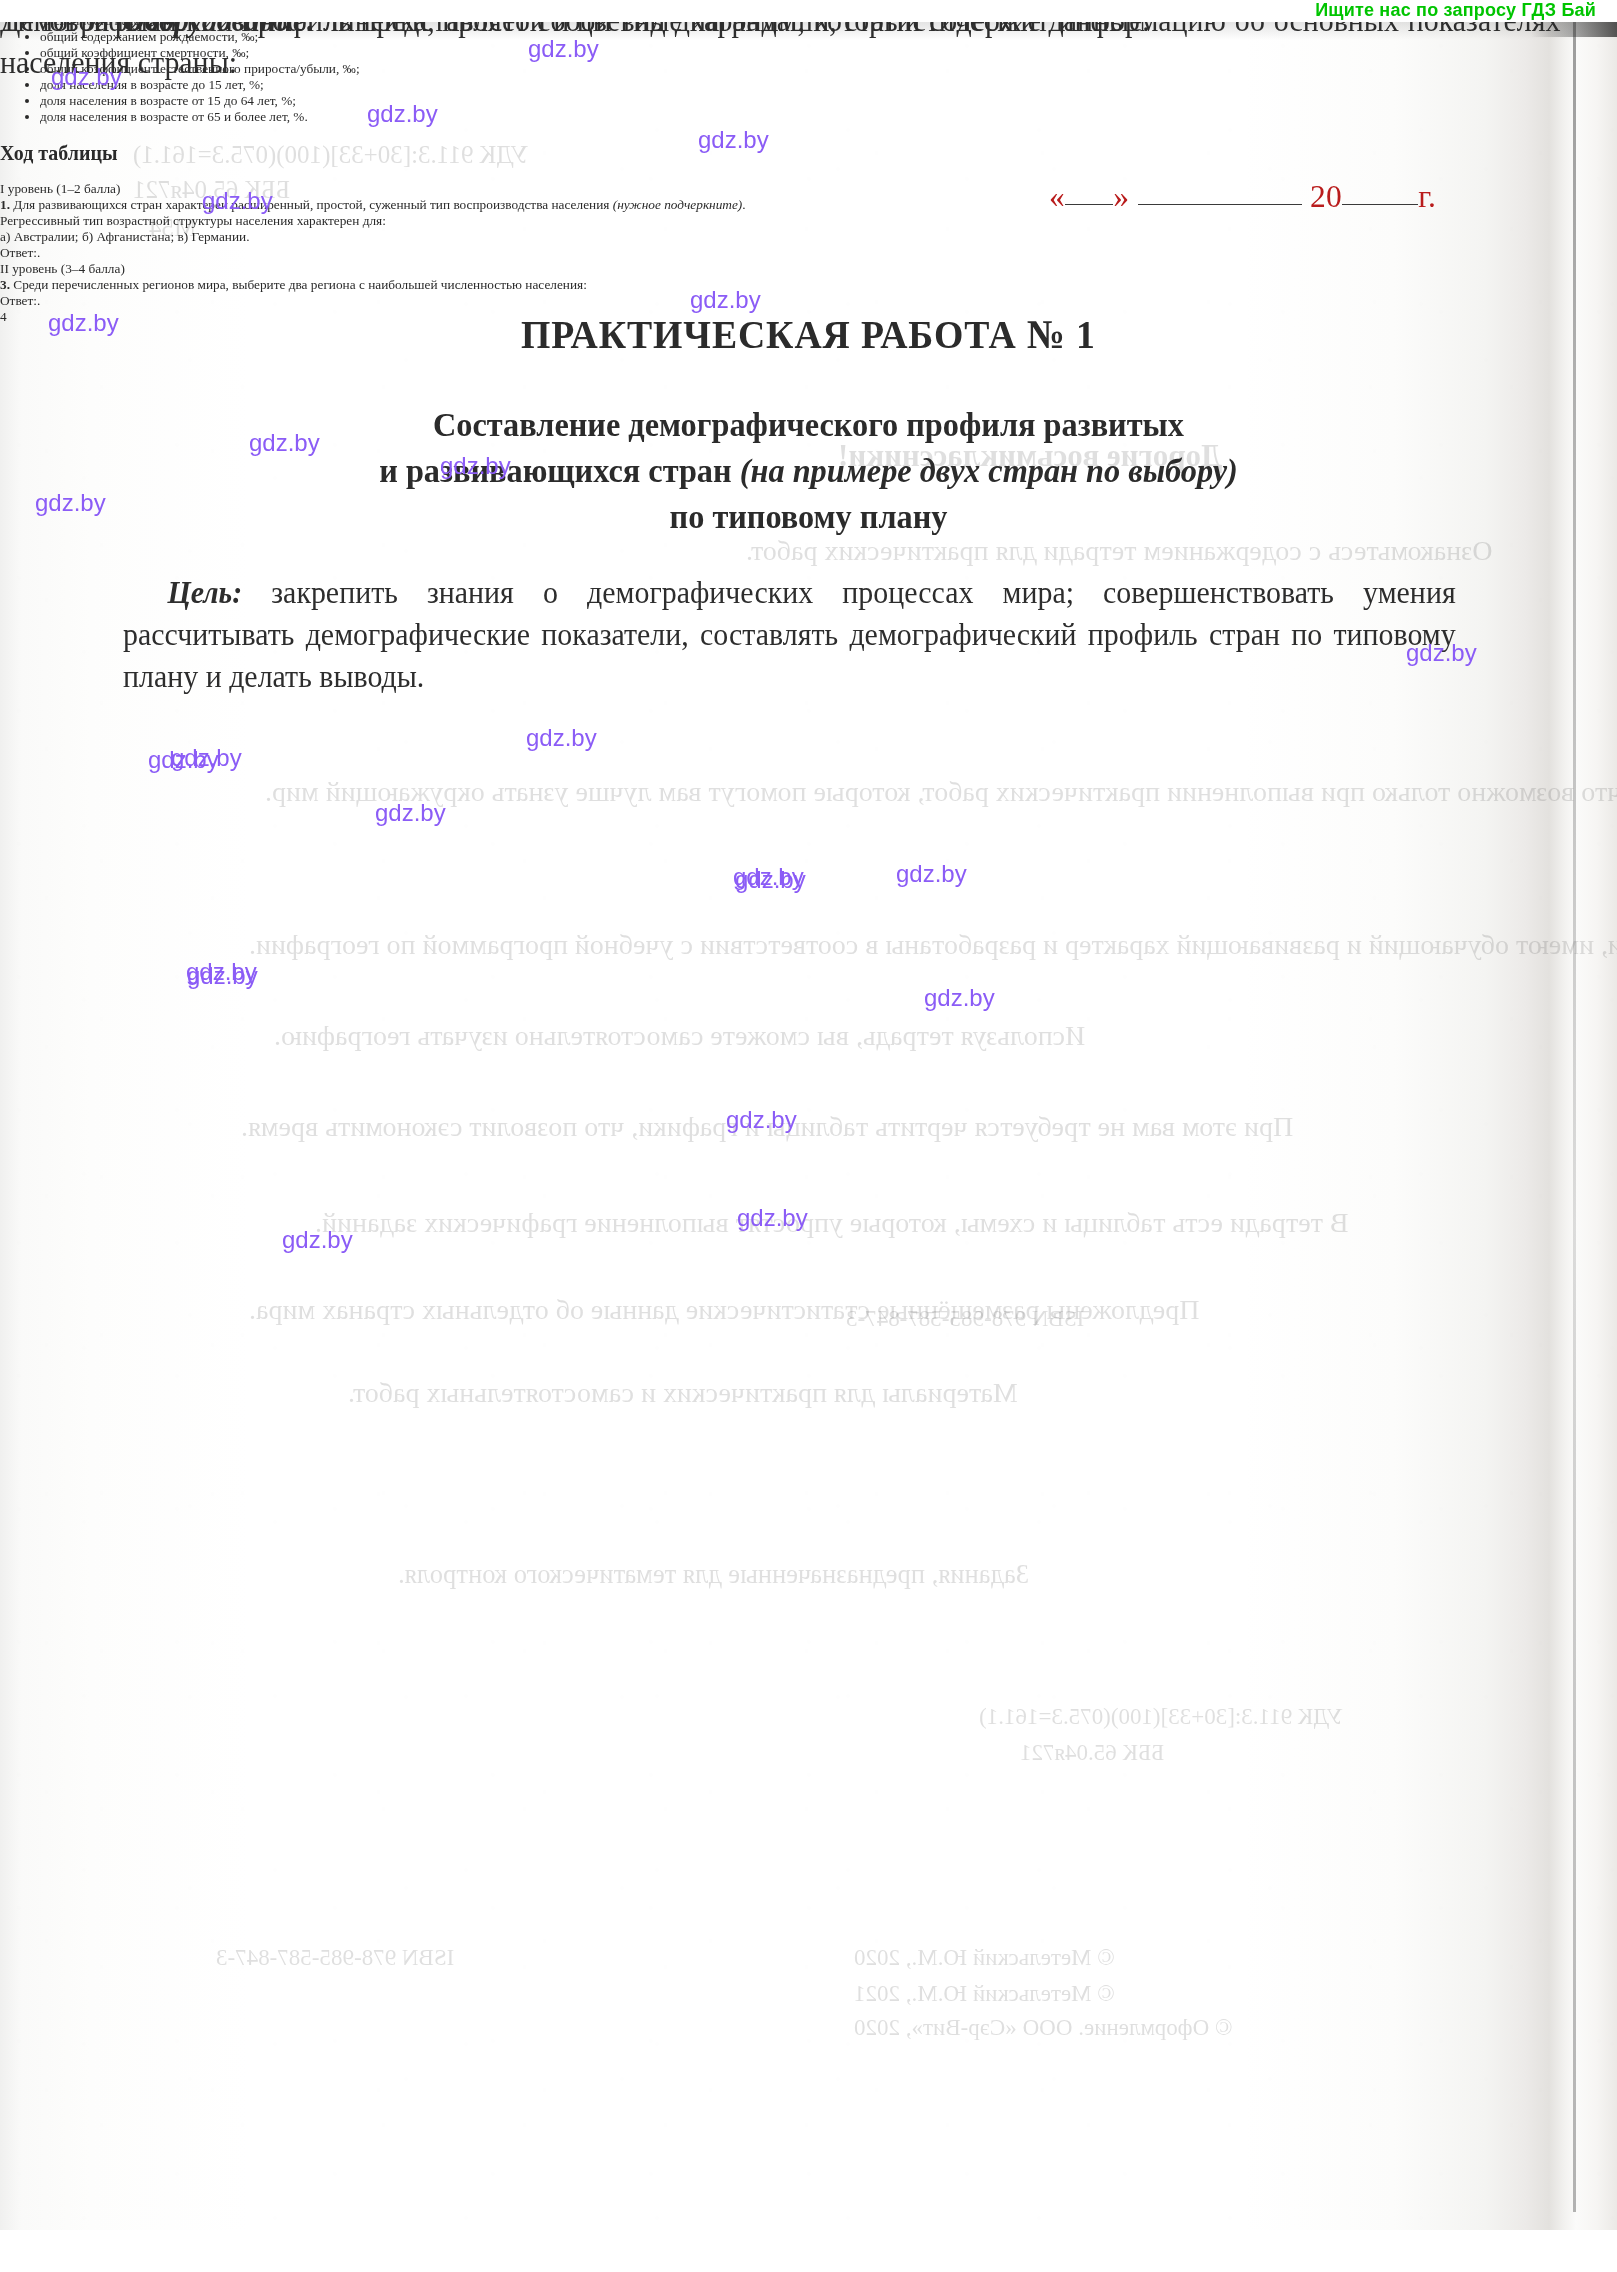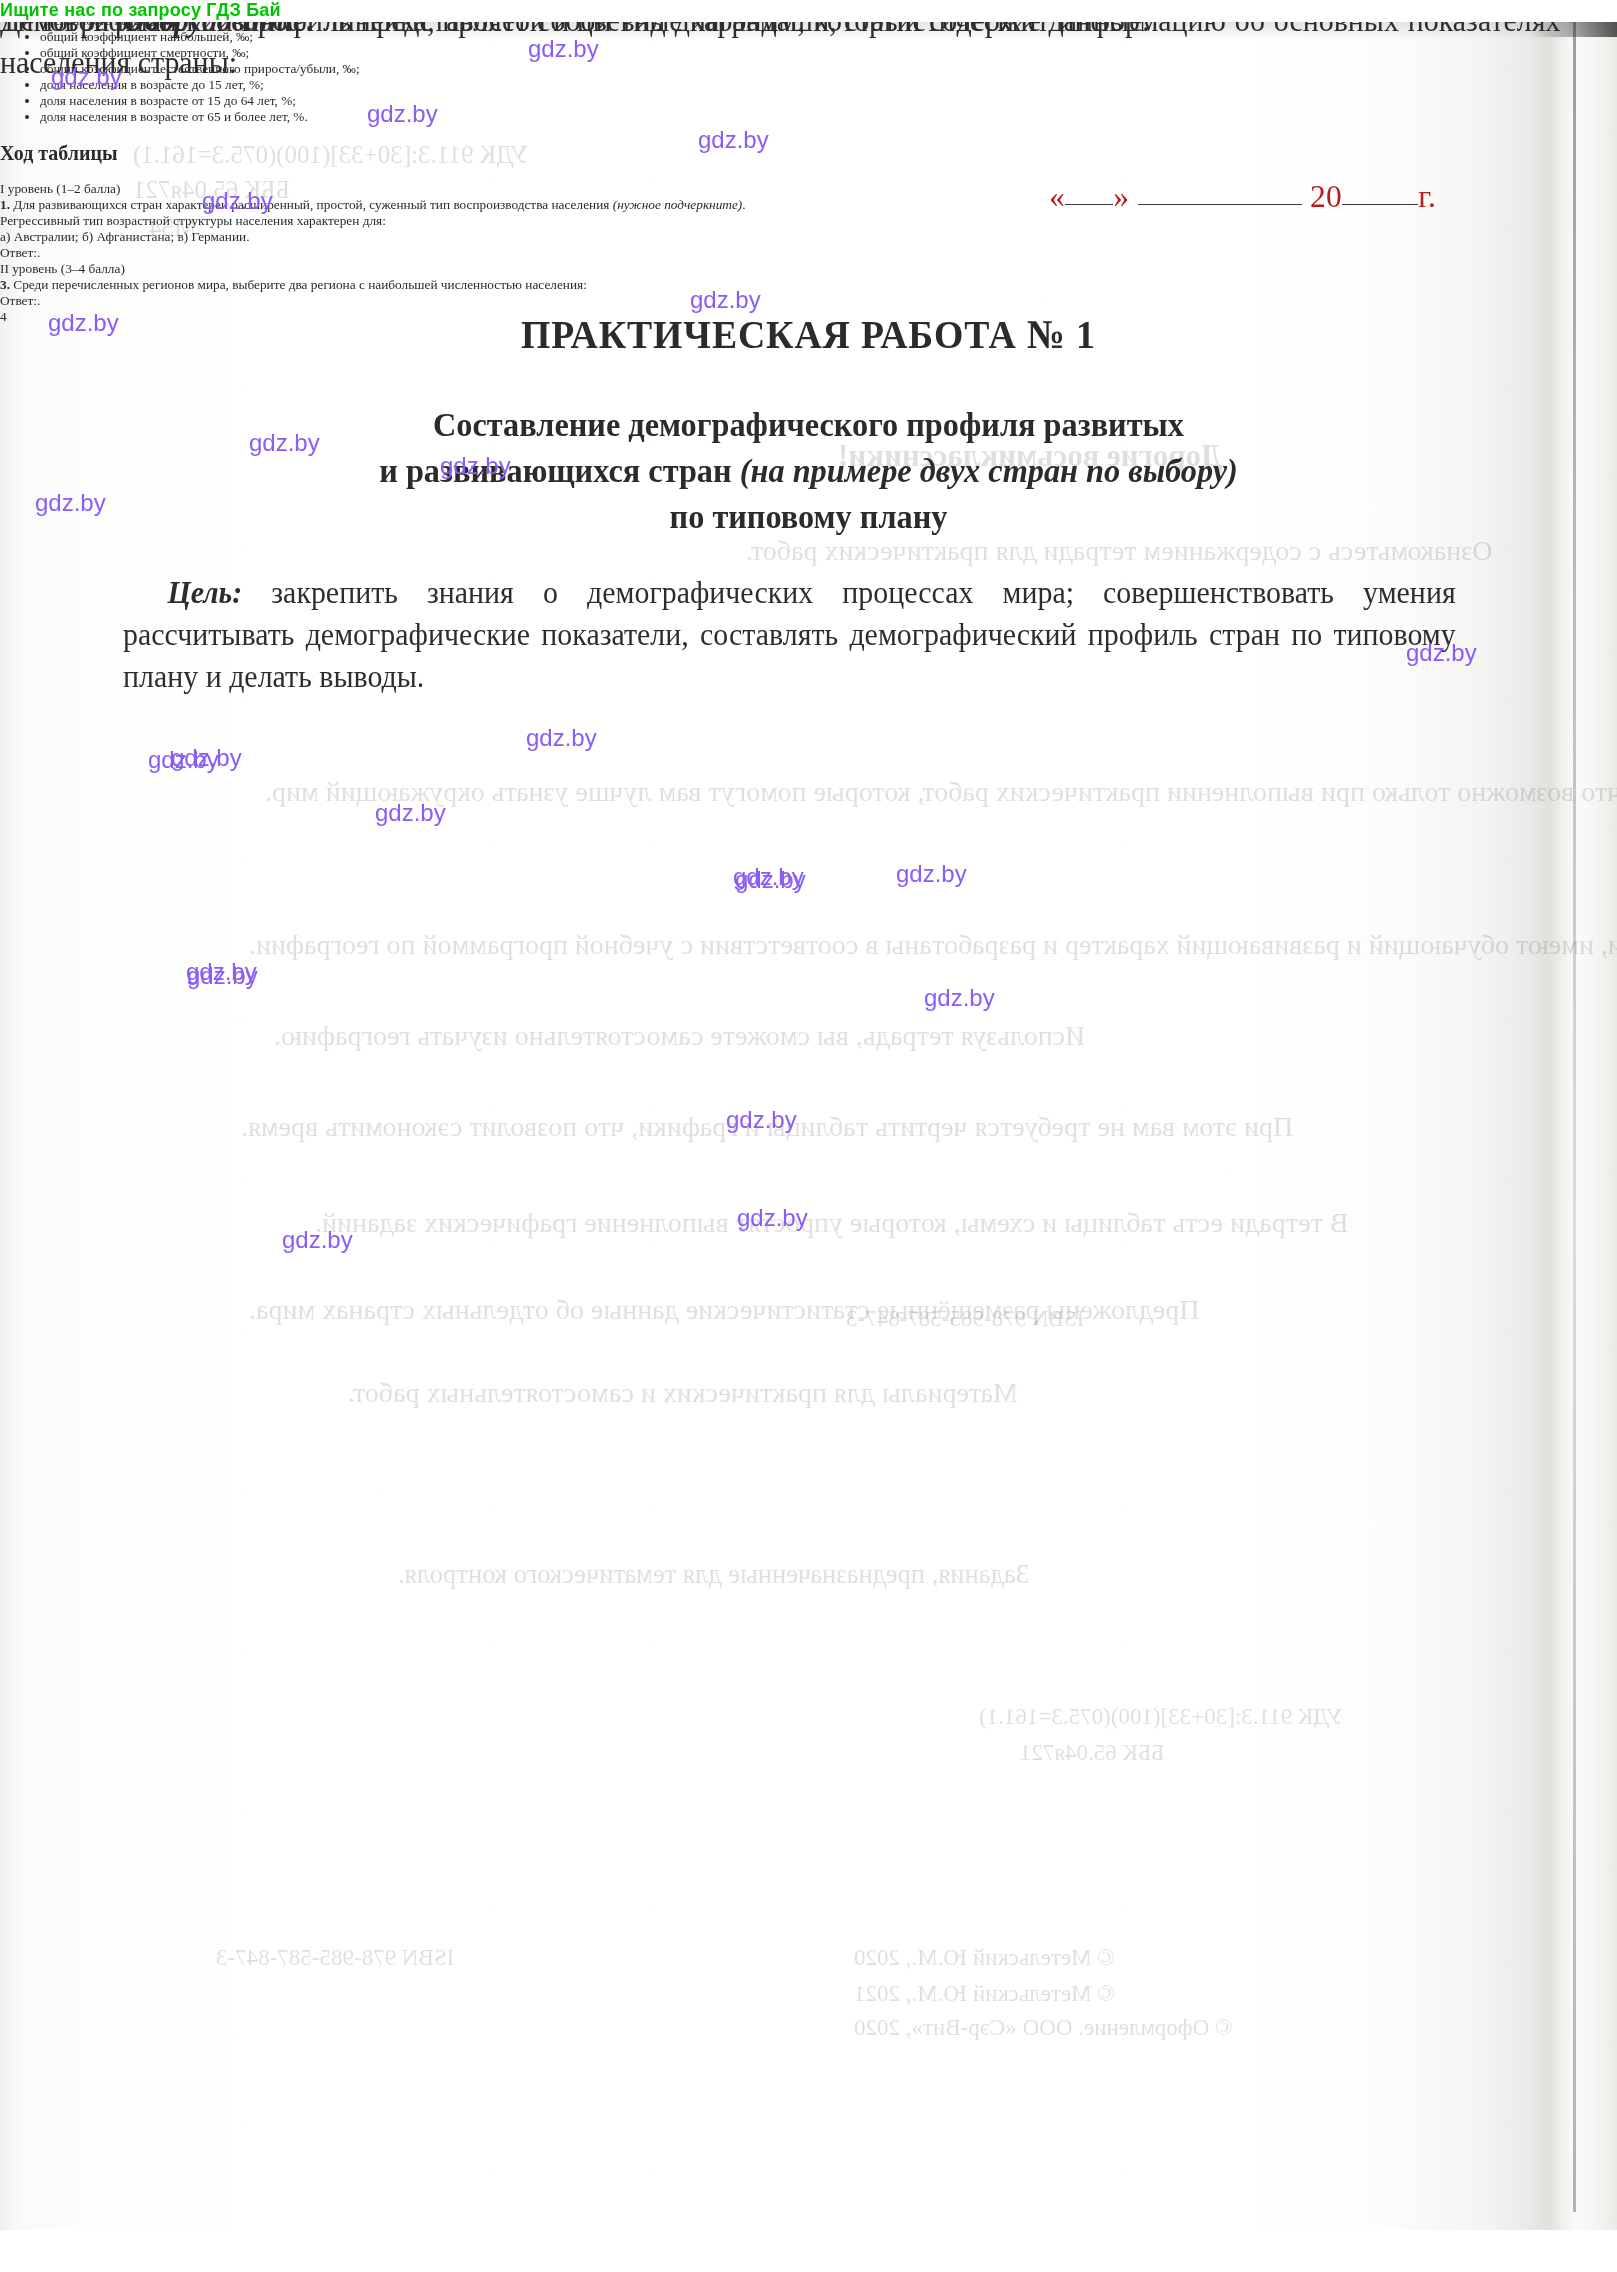--- a/index.html
+++ b/index.html
@@ -26,21 +26,21 @@
     left: 0; top: 0;
     width: 1617px;
     height: 21.6px;
     background: #ffffff;
     z-index: 40;
   }
   .top-banner-text {
     position: absolute;
     left: 0; top: 0;
     width: 1596px;
-    text-align: left;
+    text-align: right;
     font-family: "Liberation Sans", "DejaVu Sans", sans-serif;
     font-size: 18px;
     font-weight: 700;
     color: #00c400;
     line-height: 21.6px;
     letter-spacing: 0.2px;
   }
 
   
   .scan {
@@ -395,21 +395,21 @@
     <div class="para equipment">
       <span class="bi">Оборудование:</span><span> линейка, простой и цветные карандаши, статистические данные.</span>
     </div>
 
     <div class="para planlabel">Типовой план</div>
 
     <div class="para profile">Демографический профиль представляет собой вид диаграмм, который содержит информацию об основных показателях населения страны:</div>
 
     <ul class="bullets">
       <li>численность населения;</li>
-      <li>общий коэффициент наибольшей, ‰;</li>
+      <li>общий содержанием рождаемости, ‰;</li>
       <li>общий коэффициент смертности, ‰;</li>
       <li>общий коэффициент естественного прироста/убыли, ‰;</li>
       <li>доля населения в возрасте до 15 лет, %;</li>
       <li>доля населения в возрасте от 15 до 64 лет, %;</li>
       <li>доля населения в возрасте от 65 и более лет, %.</li>
     </ul>
 
     <h2 class="stage">Ход таблицы</h2>
 
     <div class="level level-1">

